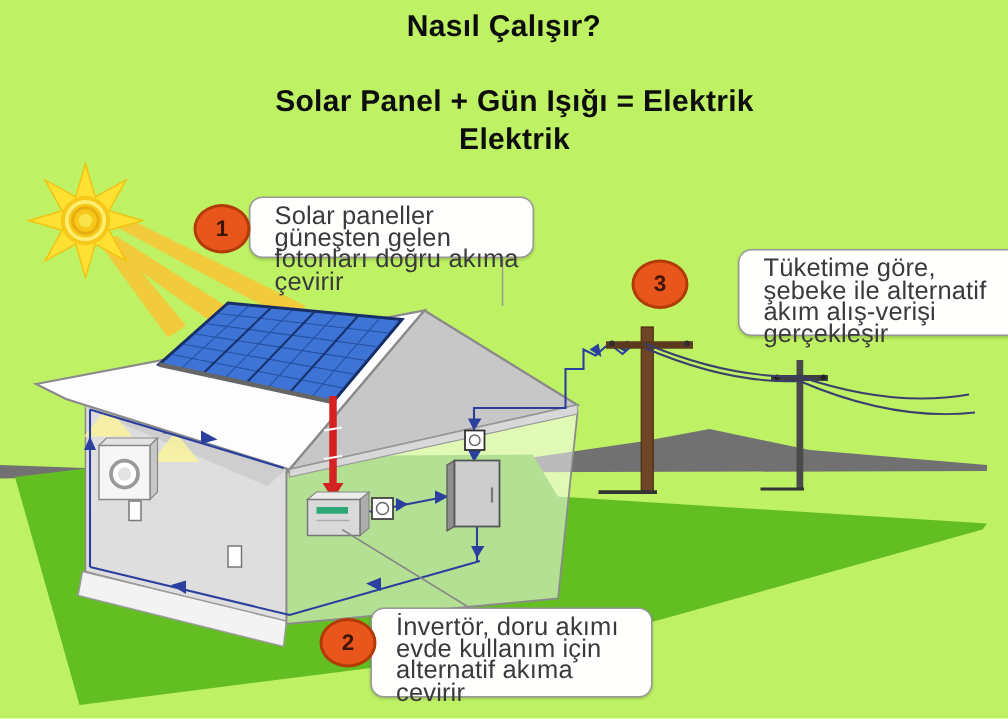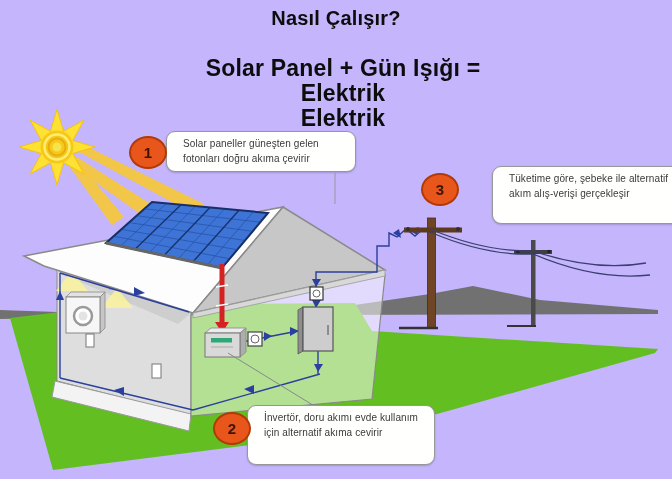--- a/index.html
+++ b/index.html
@@ -1,32 +1,32 @@
 <!DOCTYPE html>
 <html><head>
 <meta charset="utf-8">
 <style>
   html,body{margin:0;padding:0;background:#fff;}
   .stage{
-    position:relative;width:672px;height:479px;background:#c4b5fd;overflow:hidden;
+    position:relative;width:672px;height:479px;background:#bef264;overflow:hidden;
     font-family:"Liberation Sans",sans-serif;
   }
   .scene{position:absolute;left:0;top:0;width:672px;height:479px;}
   .page-title{
     position:absolute;top:7px;left:0;width:672px;text-align:center;
     font-size:20px;font-weight:bold;color:#0d0d0d;letter-spacing:.2px;
   }
   .subtitle{
     position:absolute;top:56px;left:168px;width:350px;text-align:center;
-    font-size:23px;font-weight:bold;color:#0d0d0d;line-height:25px;letter-spacing:.2px;
+    font-size:20px;font-weight:bold;color:#0d0d0d;line-height:25px;letter-spacing:.2px;
   }
   .callout{
     position:absolute;background:#fffffe;border:1.5px solid #979797;border-radius:9px;
     box-shadow:0 1px 2px rgba(0,0,0,.18);
-    font-size:10px;line-height:14.5px;color:#3a3a3a;letter-spacing:.1px;
+    font-size:17px;line-height:14.5px;color:#3a3a3a;letter-spacing:.1px;
     padding:5px 8px 5px 16px;box-sizing:border-box;z-index:4;
   }
   .callout-1{left:166px;top:131px;width:190px;height:41px;}
   .callout-2{left:247px;top:405px;width:188px;height:60px;}
   .callout-3{left:456px;top:166px;width:195px;height:58px;margin-left:36px;}
   .badge{
     position:absolute;width:38px;height:33px;border-radius:50%;
     background:#e8561c;border:2.5px solid #b23a05;box-sizing:border-box;
     display:flex;align-items:center;justify-content:center;
     font-size:15px;font-weight:bold;color:#3d1500;z-index:5;

